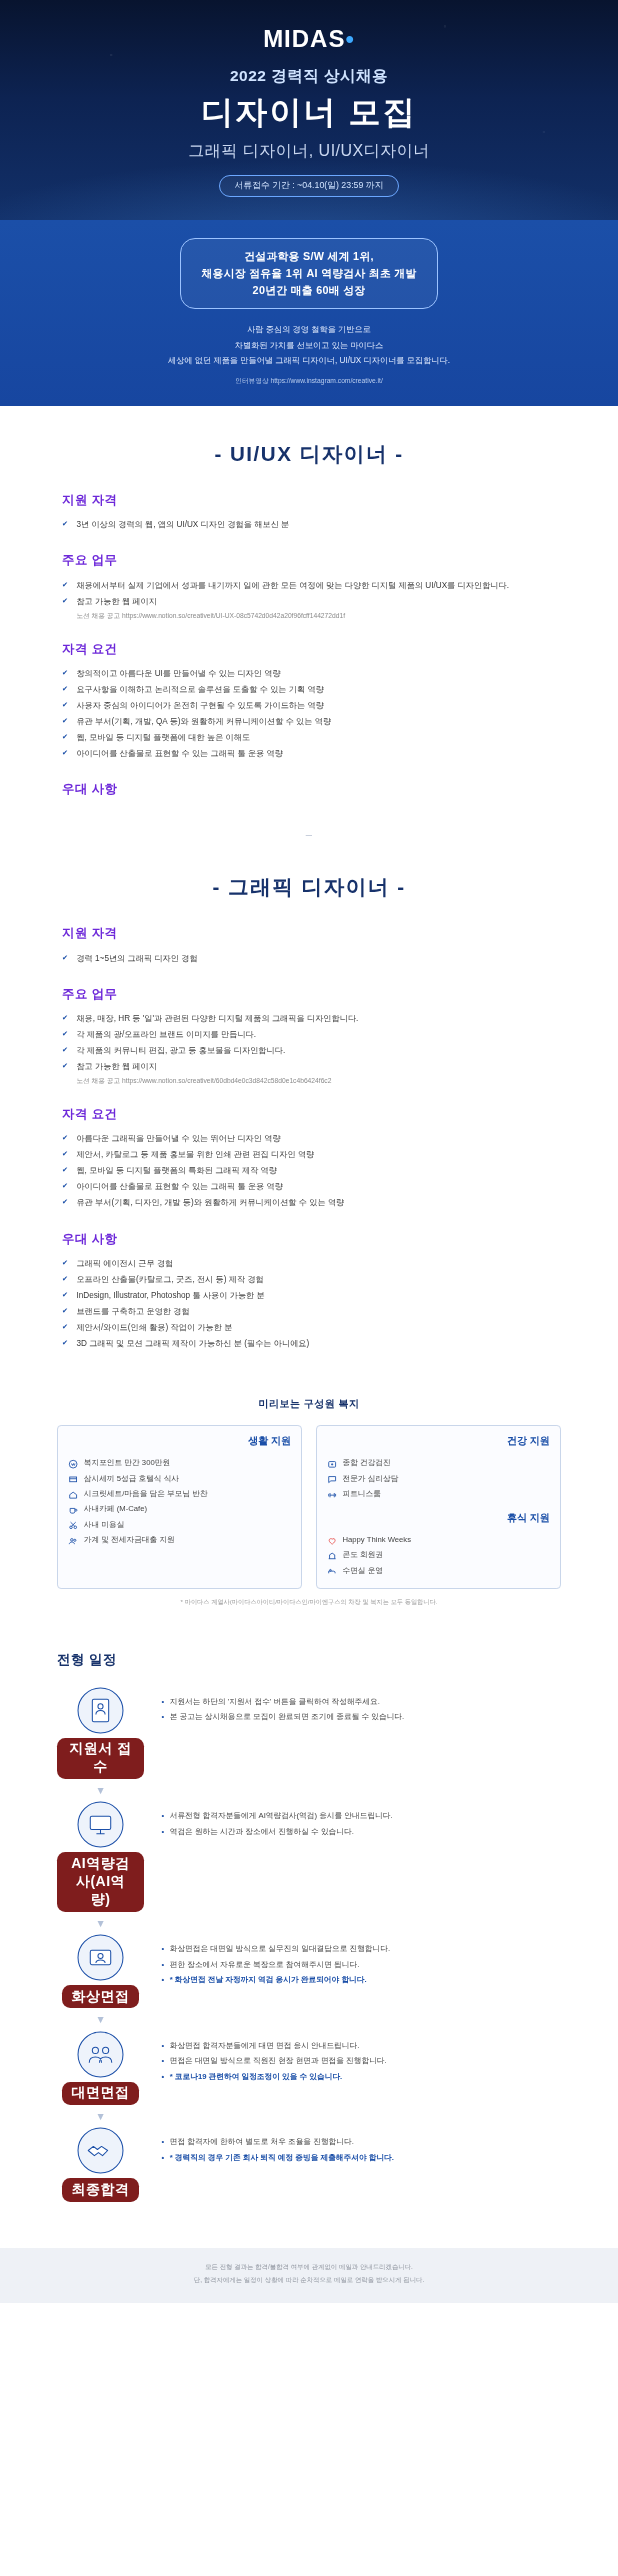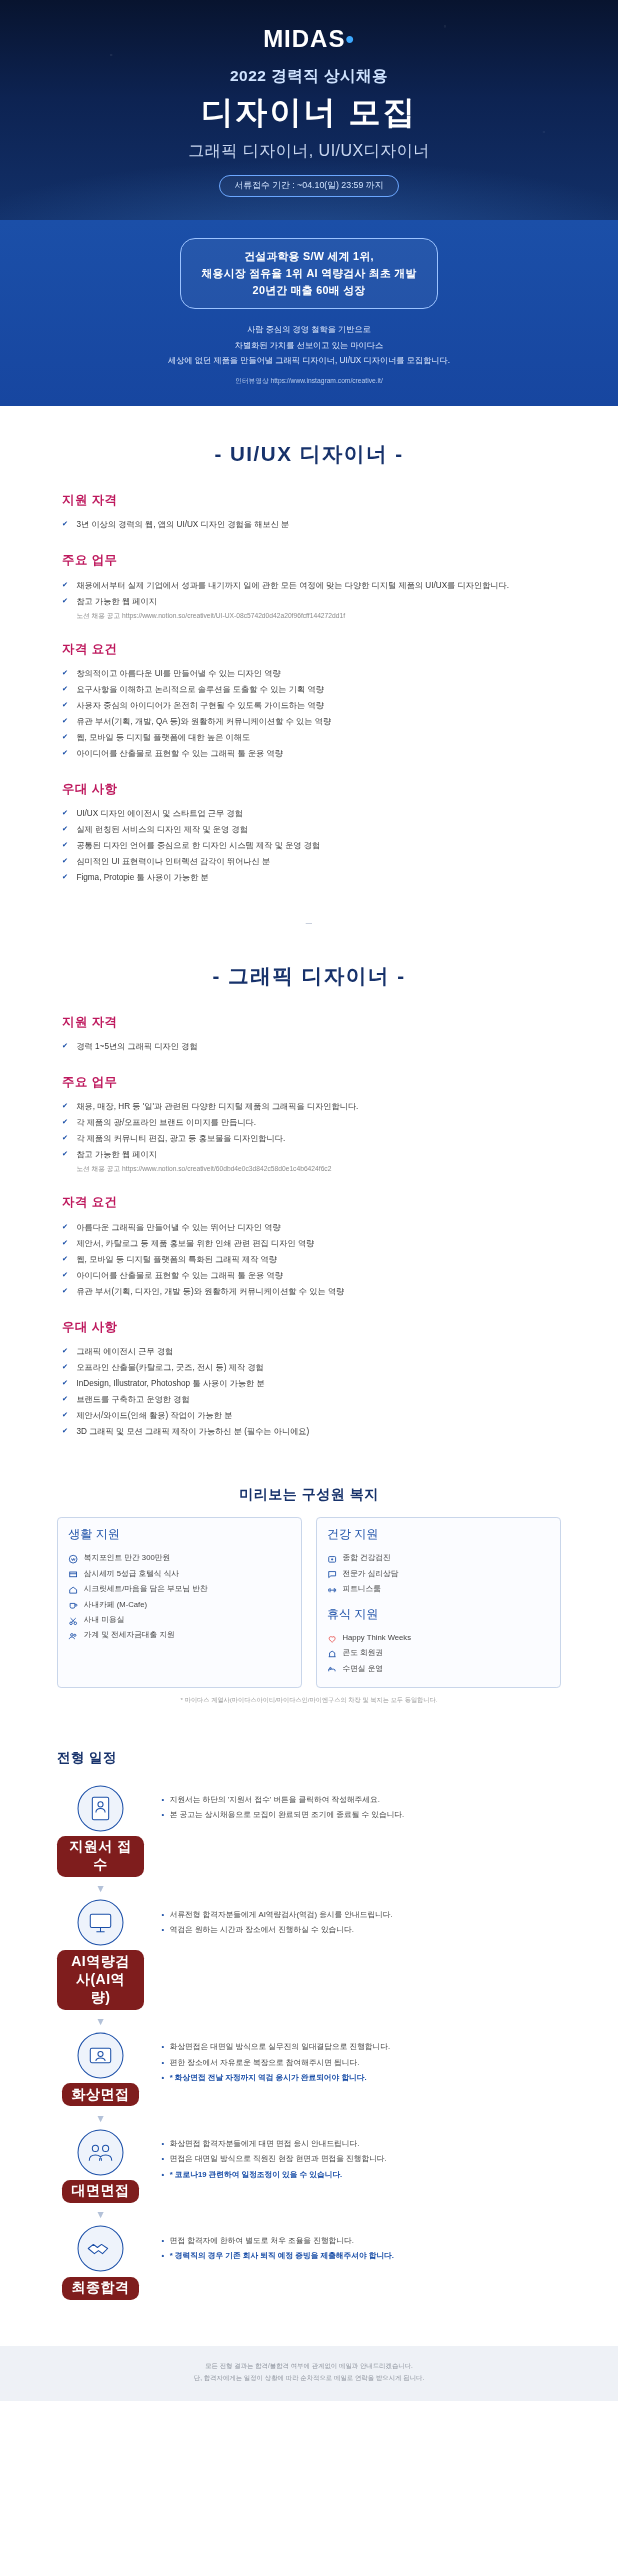--- a/index.html
+++ b/index.html
@@ -86,21 +86,21 @@
     font-size: 20.6px;
     font-weight: 800;
     color:#17326b;
     letter-spacing: 1.5px;
     margin: 5.2px 0 24px;
   }
   .blk { margin-bottom: 19.6px; }
   .blk-h {
     font-size: 12.4px;
     font-weight: 800;
-    color:#be185d;
+    color:#6d28d9;
     margin: 0 0 8.2px;
     letter-spacing:0.5px;
   }
   ul.items { list-style:none; margin:0; padding:0; }
   ul.items li {
     position:relative;
     padding-left: 14.4px;
     font-size: 8.2px;
     line-height: 1.95;
     color:#3a3a3a;
@@ -116,32 +116,32 @@
     color:#8a8a8a;
     padding-left: 14.4px;
     line-height:1.7;
     word-break: break-all;
   }
   .dash { text-align:center; color:#b9c2d2; font-size:11.3px; padding: 5.2px 0 0;}
 
   
   .benefits { padding: 20.6px 57px 26px; }
   .benefits-title {
-    font-size: 14px; font-weight:800; color:#17326b; text-align:center; margin-bottom: 13.4px; letter-spacing:0.5px;
+    font-size: 10px; font-weight:800; color:#17326b; text-align:center; margin-bottom: 13.4px; letter-spacing:0.5px;
   }
   .ben-grid { display:flex; gap: 13.4px; }
   .ben-card {
     flex:1;
     border: 1px solid #c9d6ea;
     border-radius: 4.1px;
     padding: 8.2px 10.3px 10.3px;
     background:#fbfcff;
   }
   .ben-card h4 {
-    margin: 0 0 7.2px; text-align:left; font-size: 12px; color:#1b4fa8; font-weight:400;
+    margin: 0 0 7.2px; text-align:right; font-size: 10px; color:#1b4fa8; font-weight:700;
   }
   .ben-card ul { list-style:none; margin:0; padding:0; }
   .ben-card li {
     display:flex; align-items:flex-start; gap:5.2px;
     font-size: 7.7px; line-height: 2.0; color:#444;text-align:center;
   }
   .bi { width:10.3px; height:10.3px; flex:0 0 10.3px; margin-top:3.6px; }
   .ben-sub { margin-top: 9.3px; }
   .ben-sub h4 { margin-top: 3.1px; }
   .ben-note { font-size:6.2px; color:#9a9a9a; text-align:center; margin-top:8.2px;}
@@ -237,27 +237,20 @@
         <li>요구사항을 이해하고 논리적으로 솔루션을 도출할 수 있는 기획 역량</li>
         <li>사용자 중심의 아이디어가 온전히 구현될 수 있도록 가이드하는 역량</li>
         <li>유관 부서(기획, 개발, QA 등)와 원활하게 커뮤니케이션할 수 있는 역량</li>
         <li>웹, 모바일 등 디지털 플랫폼에 대한 높은 이해도</li>
         <li>아이디어를 산출물로 표현할 수 있는 그래픽 툴 운용 역량</li>
       </ul>
     </div>
 
     <div class="blk">
       <div class="blk-h">우대 사항</div>
-      <ul class="items">
-        <li>UI/UX 디자인 에이전시 및 스타트업 근무 경험</li>
-        <li>실제 런칭된 서비스의 디자인 제작 및 운영 경험</li>
-        <li>공통된 디자인 언어를 중심으로 한 디자인 시스템 제작 및 운영 경험</li>
-        <li>심미적인 UI 표현력이나 인터렉션 감각이 뛰어나신 분</li>
-        <li>Figma, Protopie 툴 사용이 가능한 분</li>
-      </ul>
     </div>
   </div>
 
   <div class="dash">–</div>
 
   <div class="section">
     <div class="sec-title">- 그래픽 디자이너 -</div>
 
     <div class="blk">
       <div class="blk-h">지원 자격</div>

